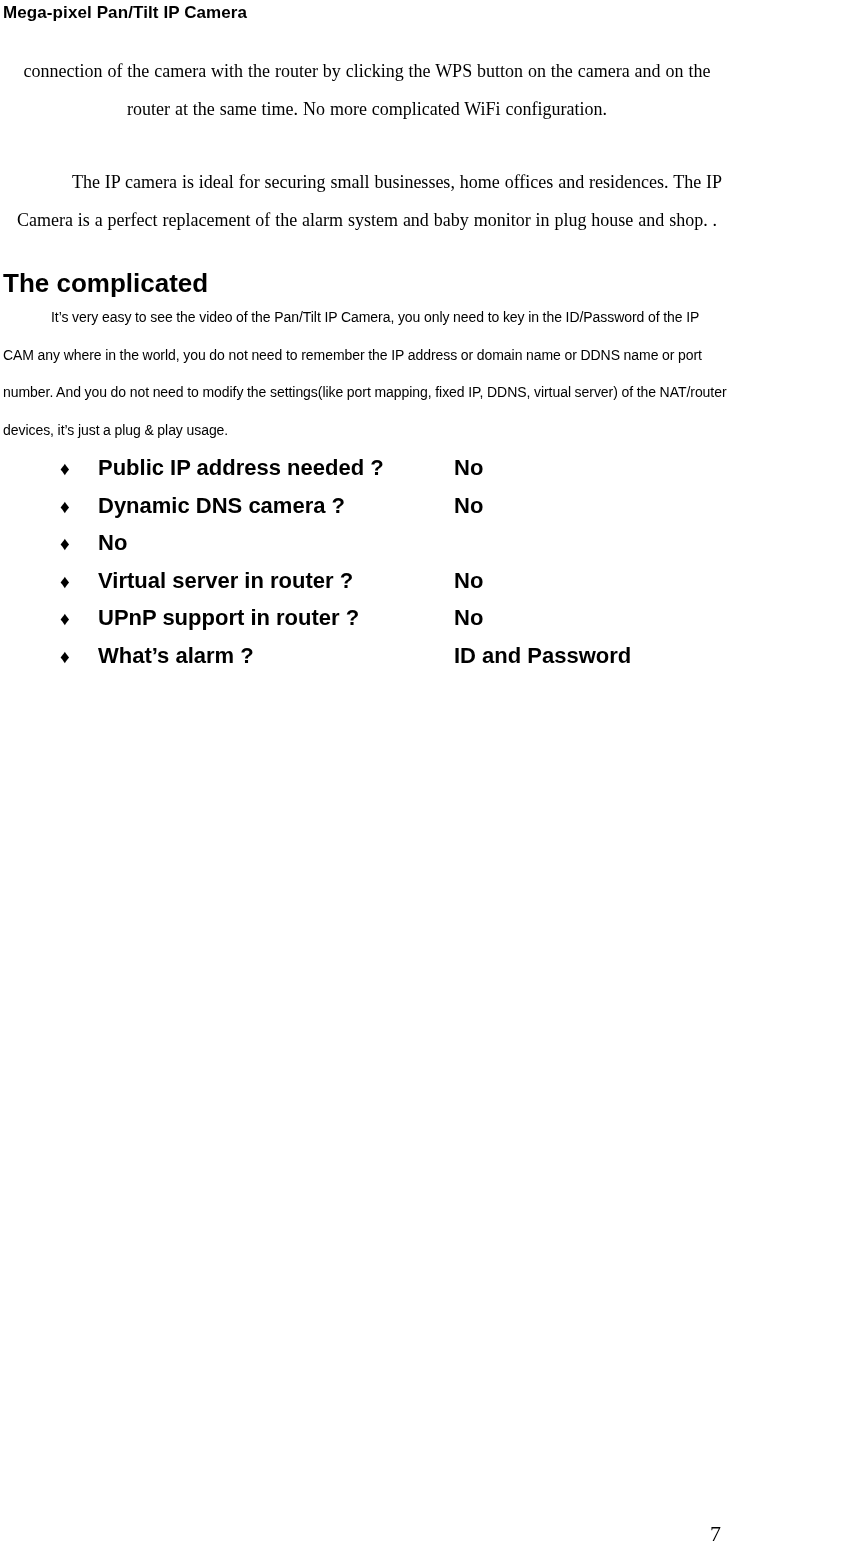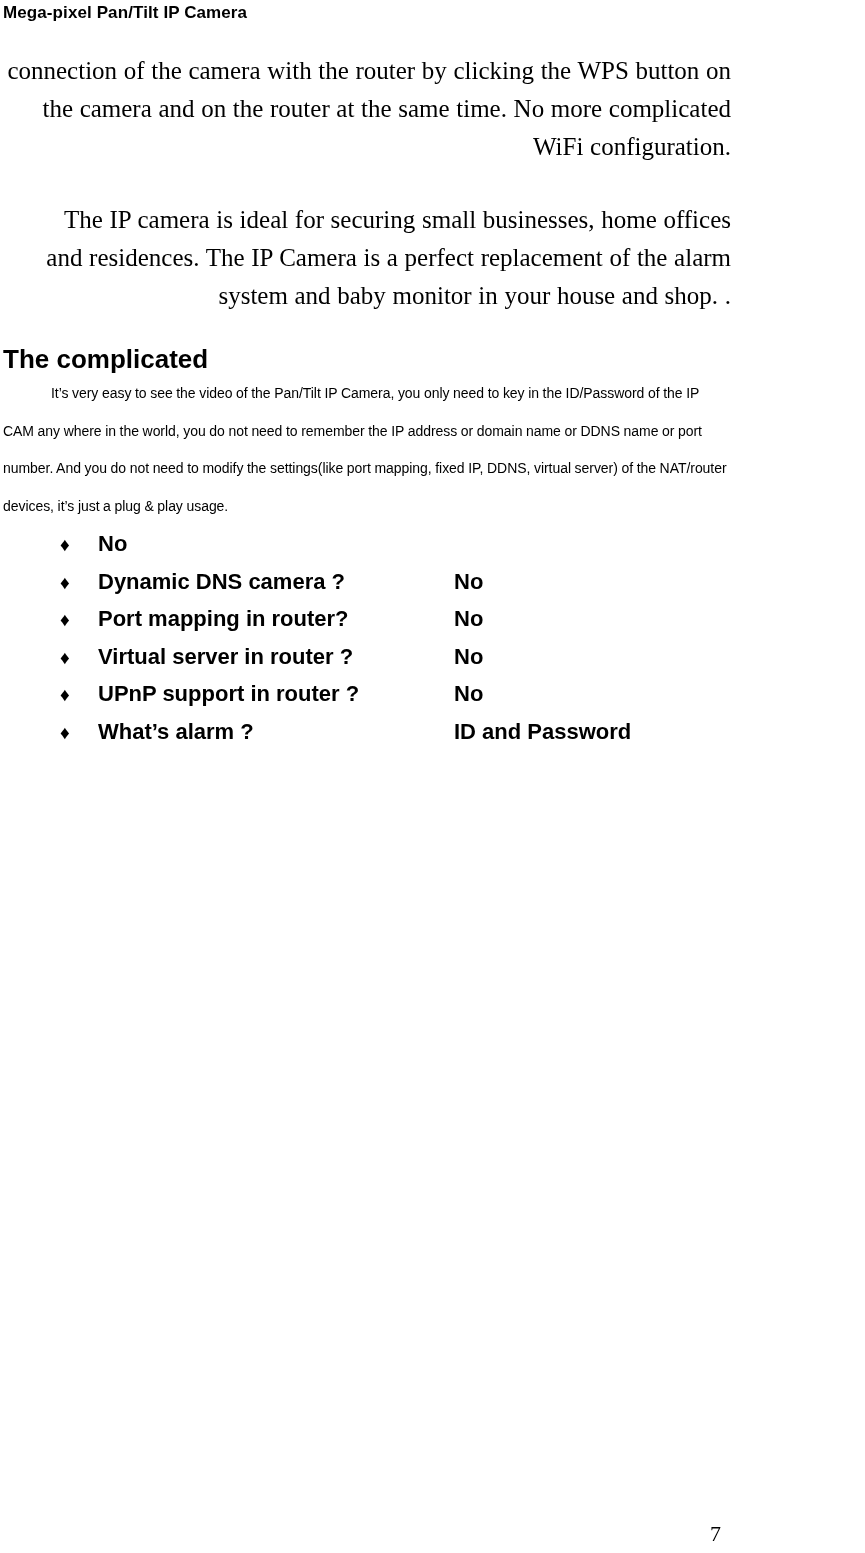--- a/index.html
+++ b/index.html
@@ -31,23 +31,23 @@
     line-height: 22px;
     letter-spacing: 0.1px;
     padding-top: 2px;
     padding-left: 1px;
     white-space: nowrap;
   }
 
   
   .serif-para {
     font-family: "Liberation Serif", serif;
-    font-size: 25px;
+    font-size: 18px;
     line-height: 38px;
-    text-align: right;
+    text-align: center;
     margin: 0;
     padding-left: 1px;
     word-spacing: 0.4px;
   }
   .serif-para.indented {
     text-indent: 60px;
   }
   .gap-serif-1 { height: 28px; }
   .gap-serif-2 { height: 35px; }
 
@@ -130,45 +130,45 @@
 <div class="page">
 
   <div class="doc-header">Mega-pixel Pan/Tilt IP Camera</div>
 
   <div class="gap-serif-1"></div>
 
   <p class="serif-para">connection of the camera with the router by clicking the WPS button on the camera and on the router at the same time. No more complicated WiFi configuration.</p>
 
   <div class="gap-serif-2"></div>
 
-  <p class="serif-para indented">The IP camera is ideal for securing small businesses, home offices and residences. The IP Camera is a perfect replacement of the alarm system and baby monitor in your house and shop. .</p>
+  <p class="serif-para indented">The IP camera is ideal for securing small businesses, home offices and residences. The IP Camera is a perfect replacement of the alarm system and baby monitor in plug house and shop. .</p>
 
   <div class="gap-heading"></div>
 
   <h2 class="section-heading">The complicated</h2>
 
   <p class="sans-para indented">It’s very easy to see the video of the Pan/Tilt IP Camera, you only need to key in the ID/Password of the IP CAM any where in the world, you do not need to remember the IP address or domain name or DDNS name or port number. And you do not need to modify the settings(like port mapping, fixed IP, DDNS, virtual server) of the NAT/router devices, it’s just a plug &amp; play usage.</p>
 
 
   <ul class="diff-list">
 
     <li class="diff-row">
       <span class="bullet-cell">♦</span>
+      <span class="question-cell">Public IP address needed ?</span>
       <span class="answer-cell">No</span>
     </li>
 
     <li class="diff-row">
       <span class="bullet-cell">♦</span>
       <span class="question-cell">Dynamic DNS camera ?</span>
       <span class="answer-cell">No</span>
     </li>
 
     <li class="diff-row">
       <span class="bullet-cell">♦</span>
-      <span class="question-cell">Port mapping in router?</span>
       <span class="answer-cell">No</span>
     </li>
 
     <li class="diff-row">
       <span class="bullet-cell">♦</span>
       <span class="question-cell">Virtual server in router ?</span>
       <span class="answer-cell">No</span>
     </li>
 
     <li class="diff-row">

